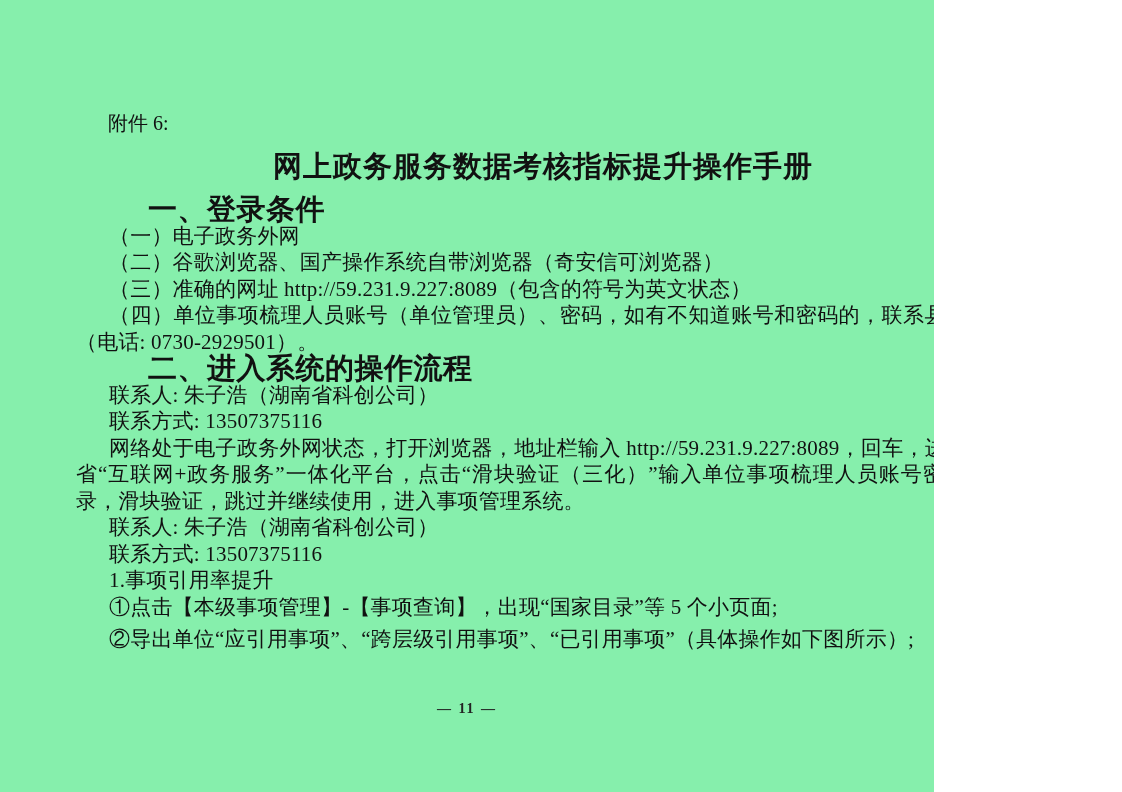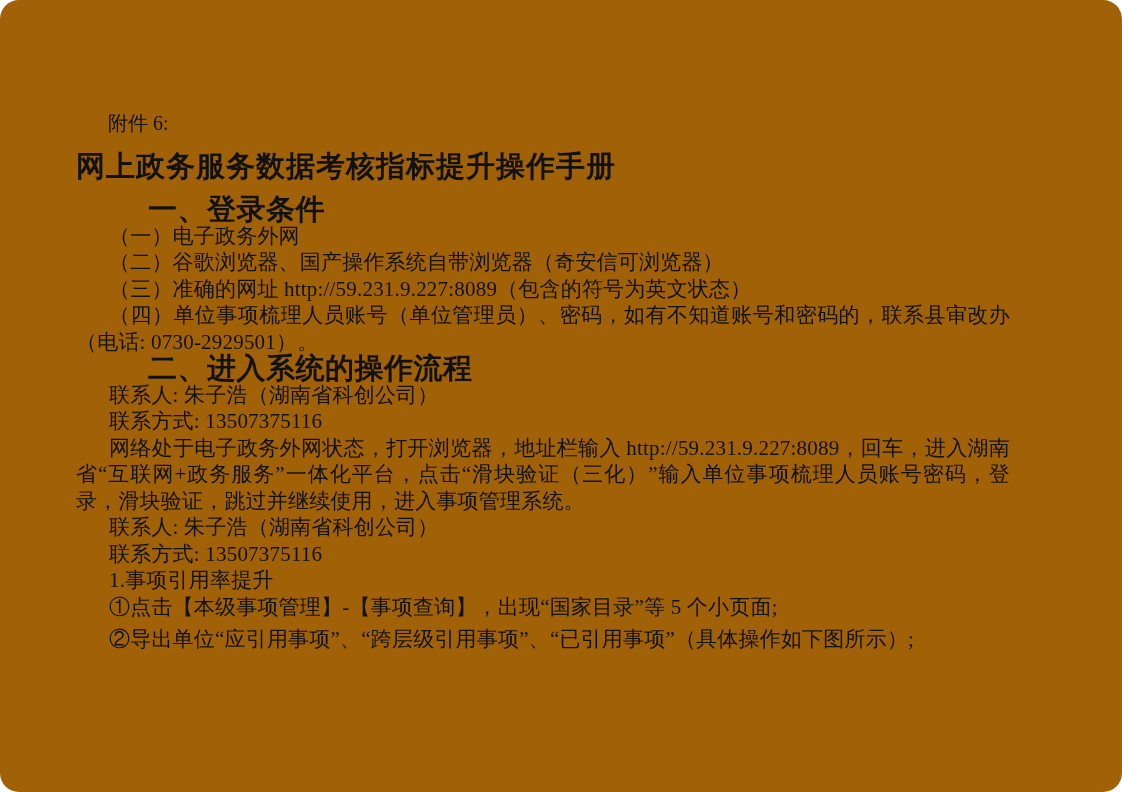--- a/index.html
+++ b/index.html
@@ -2,42 +2,42 @@
 <html><head>
 <meta charset="utf-8">
 <style>
   html, body {
     margin: 0;
     padding: 0;
     background: #ffffff;
   }
   .page {
     position: relative;
-    width: 1122px;
+    width: 934px;
     height: 792px;
-    background: #a16207;
+    background: #86efac;
     font-family: "Liberation Serif", "DejaVu Serif", serif;
     color: #111111;
     overflow: hidden;
-    border-radius: 19px;
   }
   .content {
     position: absolute;
     left: 76px;
     top: 110px;
     width: 934px;
   }
   .att-label {
     font-size: 20px;
     line-height: 26px;
     padding-left: 32px;
   }
   .doc-title {
     font-size: 29px;
     font-weight: bold;
+    text-align: center;
     line-height: 40px;
     margin: 10px 0 10px 0;
     letter-spacing: 1px;
   }
   .sec-heading {
     font-size: 29px;
     font-weight: bold;
     line-height: 26.5px;
     padding-left: 72px;
     letter-spacing: 0.5px;
@@ -87,13 +87,14 @@
     <p class="body-line">网络处于电子政务外网状态，打开浏览器，地址栏输入 http://59.231.9.227:8089，回车，进入湖南省“互联网+政务服务”一体化平台，点击“滑块验证（三化）”输入单位事项梳理人员账号密码，登录，滑块验证，跳过并继续使用，进入事项管理系统。</p>
 
     <p class="body-line">联系人: 朱子浩（湖南省科创公司）</p>
     <p class="body-line">联系方式: 13507375116</p>
     <p class="body-line">1.事项引用率提升</p>
     <p class="body-line">①点击【本级事项管理】-【事项查询】，出现“国家目录”等 5 个小页面;</p>
     <p class="body-line step-last">②导出单位“应引用事项”、“跨层级引用事项”、“已引用事项”（具体操作如下图所示）;</p>
 
   </div>
 
+  <div class="page-number">— 11 —</div>
 </div>
 
 </body></html>

